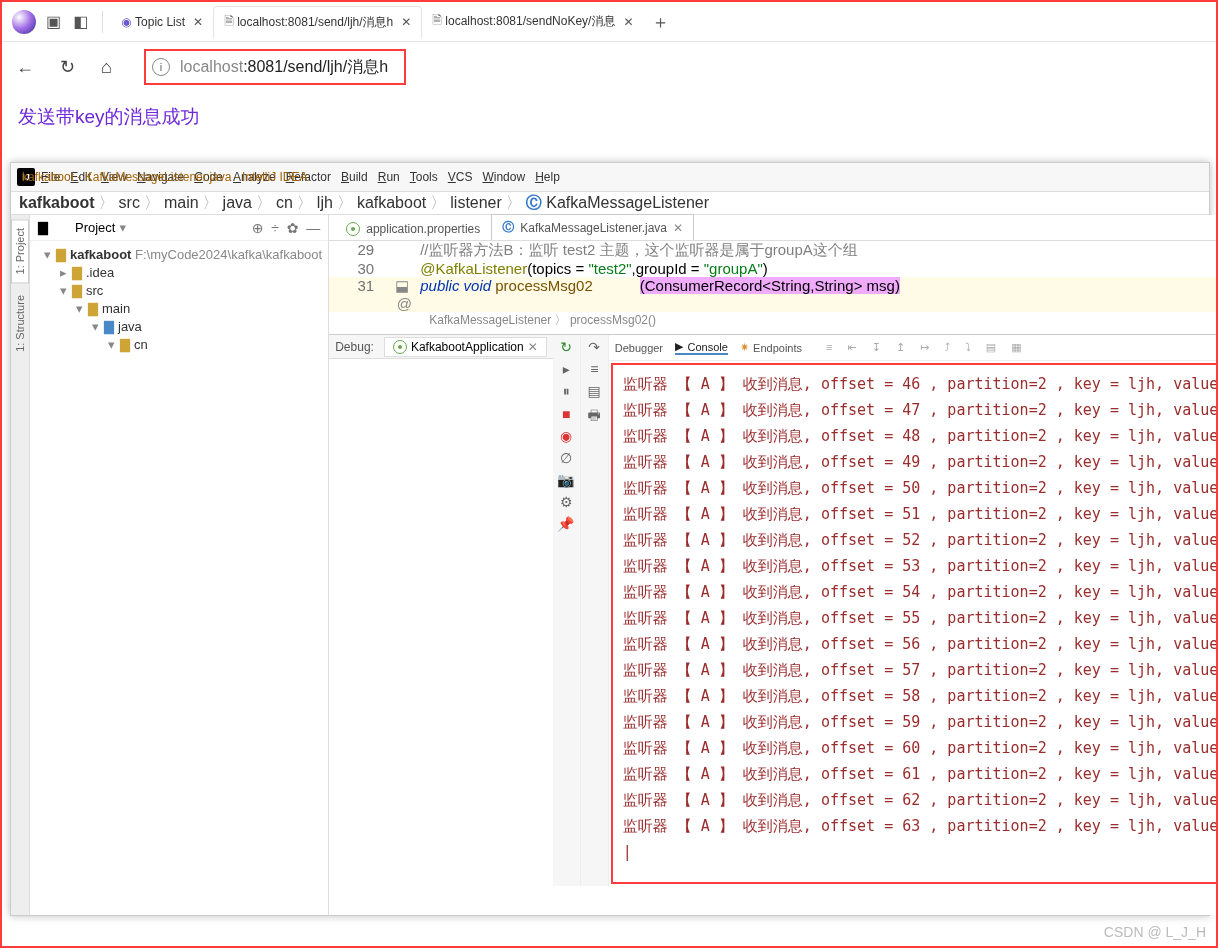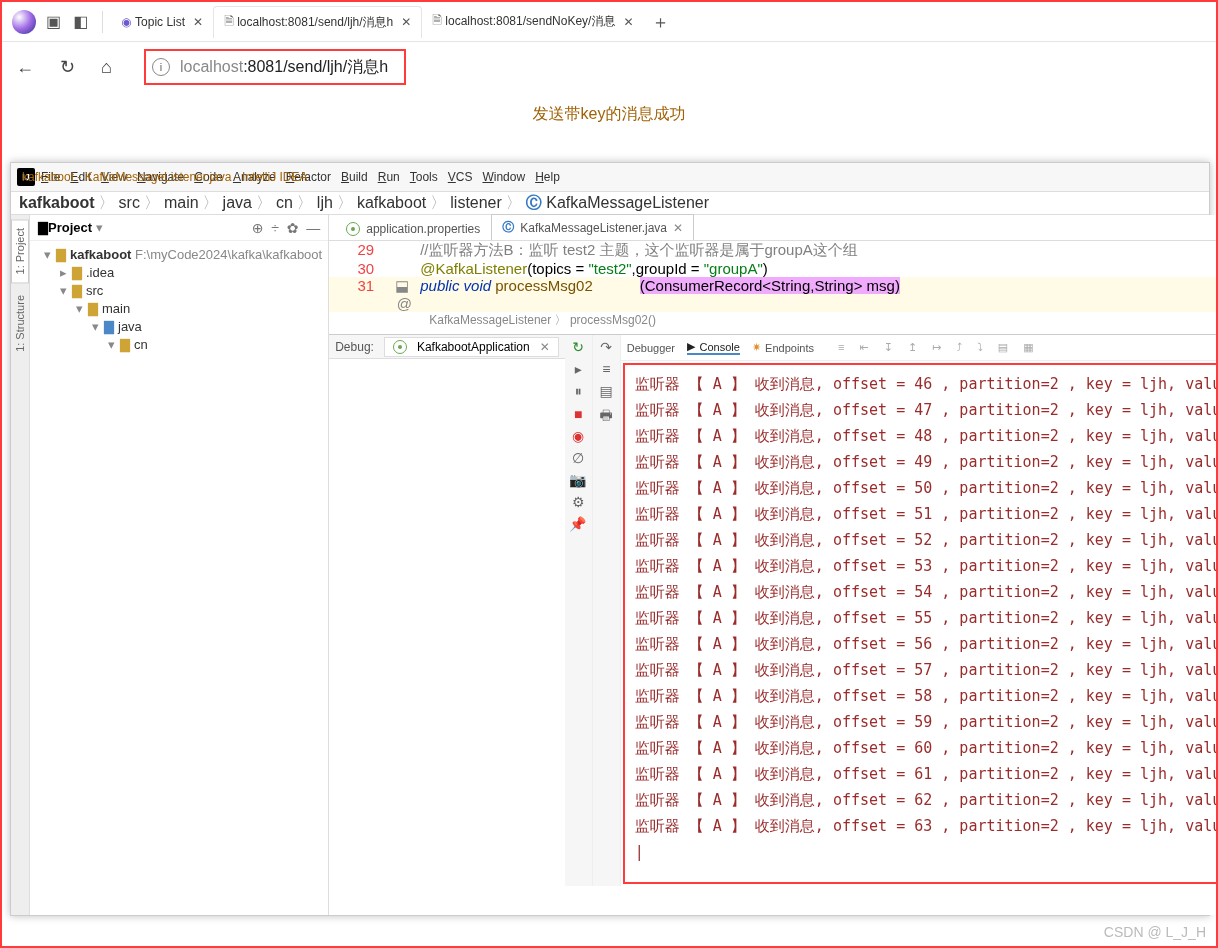--- a/index.html
+++ b/index.html
@@ -13,70 +13,70 @@
   .tab{display:flex;align-items:center;height:32px;padding:0 10px;border-radius:4px 4px 0 0;font-size:12px;color:#333;max-width:300px;overflow:hidden;white-space:nowrap;text-overflow:ellipsis;}
   .tab.active{border:1px solid #e5e5e5;border-bottom:none;}
   .tab .close{margin-left:8px;color:#555;}
   .plus{margin-left:8px;color:#555;font-size:18px;}
   .toolbar{height:50px;display:flex;align-items:center;padding:0 14px;}
   .nav-icon{font-size:18px;color:#444;margin-right:26px;}
   .urlbox{flex:0 0 auto;display:flex;align-items:center;height:36px;border:2px solid #ff3b3b;margin-left:6px;padding:0 16px 0 6px;background:#fff;}
   .info-icon{width:18px;height:18px;border:1px solid #888;border-radius:50%;display:flex;align-items:center;justify-content:center;color:#666;font-size:11px;margin-right:10px;}
   .url{font-size:16px;color:#888;}
   .url .path{color:#222;margin-top:28px;}
-  .page-content{padding:12px 16px;font-size:16px;color:#a16207;text-align:center;}
+  .page-content{padding:12px 16px;font-size:19px;color:#6d28d9;}
   
   .ide{position:absolute;left:8px;right:6px;top:160px;bottom:30px;border:1px solid #ccc;background:#f7f7f7;box-shadow:0 0 8px rgba(0,0,0,0.25);}
   .ide-titlebar{height:28px;display:flex;align-items:center;font-size:12px;color:#333;padding:0 6px;}
   .ide-title-center{position:absolute;left:11px;right:0;text-align:left;color:#a16207;font-size:12px;pointer-events:none;}
   .ij-icon{width:18px;height:18px;background:#000;color:#fff;font-size:9px;font-weight:bold;display:flex;align-items:center;justify-content:center;border-radius:2px;margin-right:6px;}
   .menu-item{margin-right:10px;}
   .menu-item u{text-decoration:underline;}
   .breadcrumbs{height:24px;background:#fff;border-top:1px solid #ddd;border-bottom:1px solid #ddd;display:flex;align-items:center;padding:0 8px;font-size:16px;color:#333;}
   .crumb{margin-right:4px;}
   .crumb::after{content:"〉";color:#aaa;margin-left:4px;}
   .crumb:last-child::after{content:"";}
   .c-icon{color:#3478c6;font-weight:bold;}
   .ide-body{display:flex;height:calc(100% - 52px);} 
   
   .sidetabs{width:22px;background:#eee;border-right:1px solid #ddd;display:flex;flex-direction:column;align-items:center;font-size:11px;color:#666;}
   .sidetab{writing-mode:vertical-rl;transform:rotate(180deg);padding:8px 2px;margin-top:4px;}
   .sidetab.active{background:#fff;border:1px solid #ccc;}
   
   .tree{width:340px;background:#fff;border-right:1px solid #ddd;font-size:13px;}
   .tree-header{display:flex;align-items:center;height:26px;padding:0 8px;border-bottom:1px solid #eee;}
-  .tree-header .title{font-weight:700;}
+  .tree-header .title{font-weight:400;padding-left:27px;}
   .tree-header .tools{margin-left:auto;color:#777;font-size:14px;}
   .tree-items{padding:4px 6px;}
   .ti{display:flex;align-items:center;height:18px;color:#333;}
   .ti .arrow{width:12px;display:inline-block;color:#888;}
   .ti .fld{color:#cfa437;margin-right:4px;}
   .ti .mut{color:#888;}
   
   .editor{flex:1;background:#fff;position:relative;display:flex;flex-direction:column;}
   .etabs{height:26px;display:flex;align-items:flex-end;border-bottom:1px solid #ddd;padding-left:6px;font-size:12px;}
   .etab{padding:4px 10px;border:1px solid transparent;border-bottom:none;color:#555;display:flex;align-items:center;gap:6px;}
   .etab.active{border-color:#ccc;background:#fff;}
   .code{font-family:Consolas,monospace;font-size:15px;}
   .codeline{display:flex;}
   .codeline.current{background:#fffbe6;}
-  .ln{width:55px;text-align:right;color:#ef4444;padding-right:10px;}
+  .ln{width:55px;text-align:right;color:#737373;padding-right:10px;}
   .geicon{width:36px;color:#888;text-align:center;}
   .codetxt{white-space:pre;}
   .c-comment{color:#808080;}
   .c-ann{color:#808000;}
   .c-str{color:#067d17;}
   .c-kw{color:#0033b3;font-style:italic;}
   .c-fn{color:#7a5200;}
   .c-paren{background:#f0abfc;margin-left:47px;}
   .sub-crumbs{height:22px;font-size:12px;color:#888;padding-left:100px;}
   .debug{height:552px;border-top:1px solid #ccc;display:flex;flex-direction:row;background:#fff;}
   .debug-header{height:24px;display:flex;align-items:center;font-size:12px;padding:0 6px;background:#f6f6f6;border-bottom:1px solid #ddd;}
   .debug-header .lbl{color:#555;margin-right:10px;}
-  .debug-splash{display:flex;align-items:center;background:#fff;border:1px solid #ddd;padding:2px 8px;gap:10px;}
+  .debug-splash{display:flex;align-items:center;background:#fff;border:1px solid #ddd;padding:2px 8px;gap:4px;}
   .debug-main{flex:1;display:flex;}
   .debug-col{width:28px;background:#f6f6f6;border-right:1px solid #eee;display:flex;flex-direction:column;align-items:center;padding-top:4px;gap:6px;color:#666;font-size:14px;}
   .dc-red{color:#d33;}
   .dc-green{color:#2a8a2a;}
   .debug-body{flex:1;display:flex;flex-direction:column;}
   .tabrow{height:26px;display:flex;align-items:center;font-size:11px;border-bottom:1px solid #eee;padding-left:6px;gap:12px;}
   .tabrow .t{display:flex;align-items:center;gap:4px;color:#555;}
   .tabrow .t.active{border-bottom:2px solid #4a88c7;color:#222;}
   .tabrow .icons{color:#aaa;margin-left:12px;letter-spacing:6px;}
   .console{flex:1;border:2px solid #ff3b3b;margin:2px;padding:6px 10px;font-family:Consolas,monospace;font-size:15px;color:#9a2c2c;line-height:26px;overflow:hidden;white-space:pre;}

